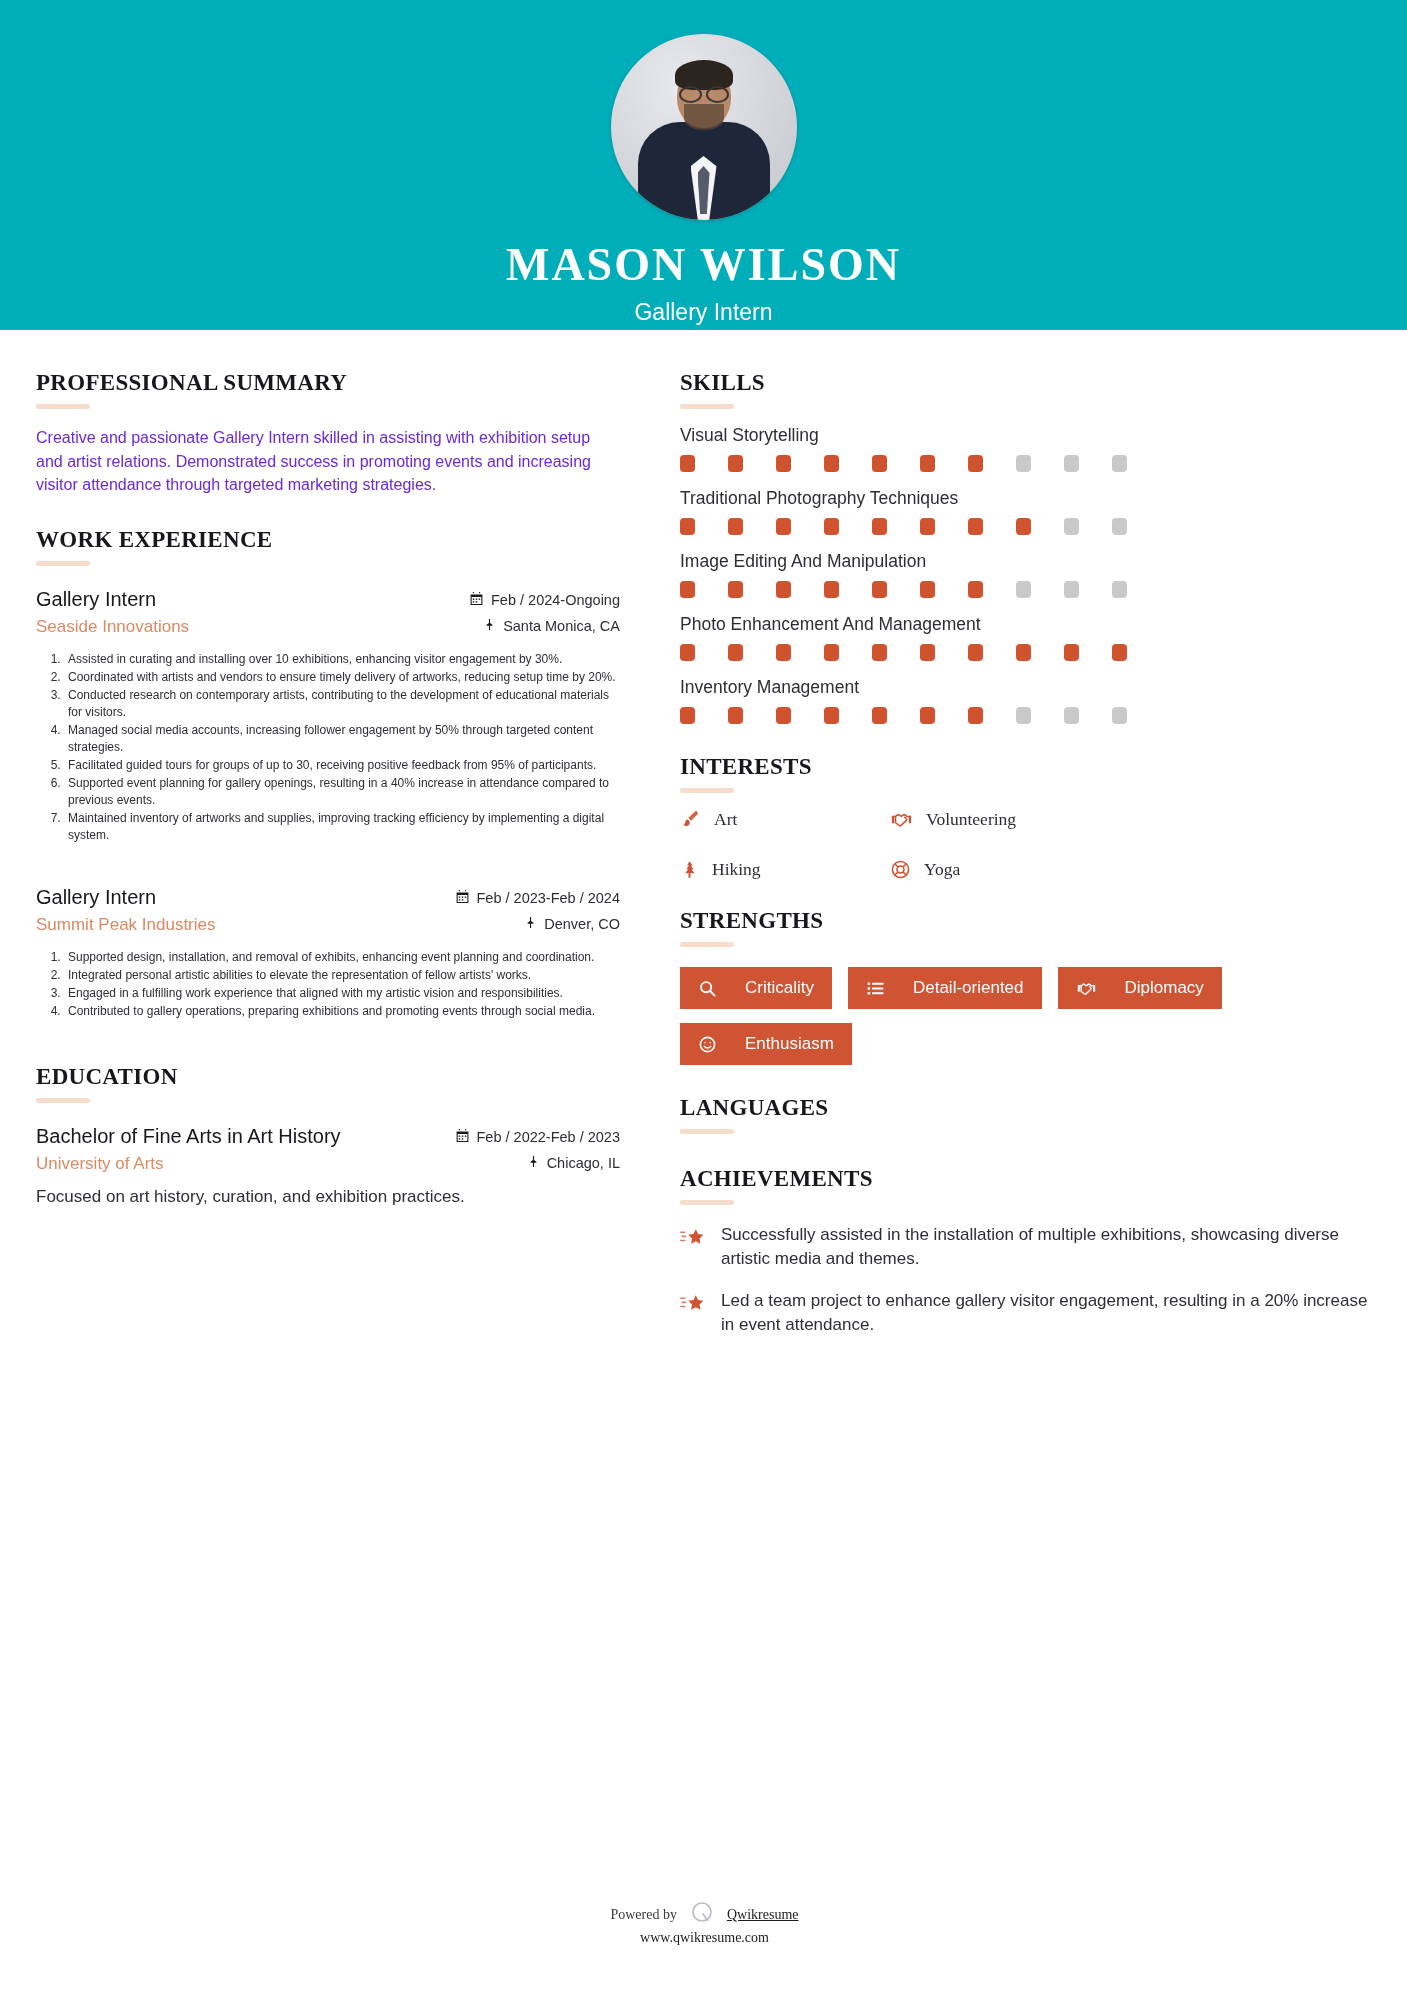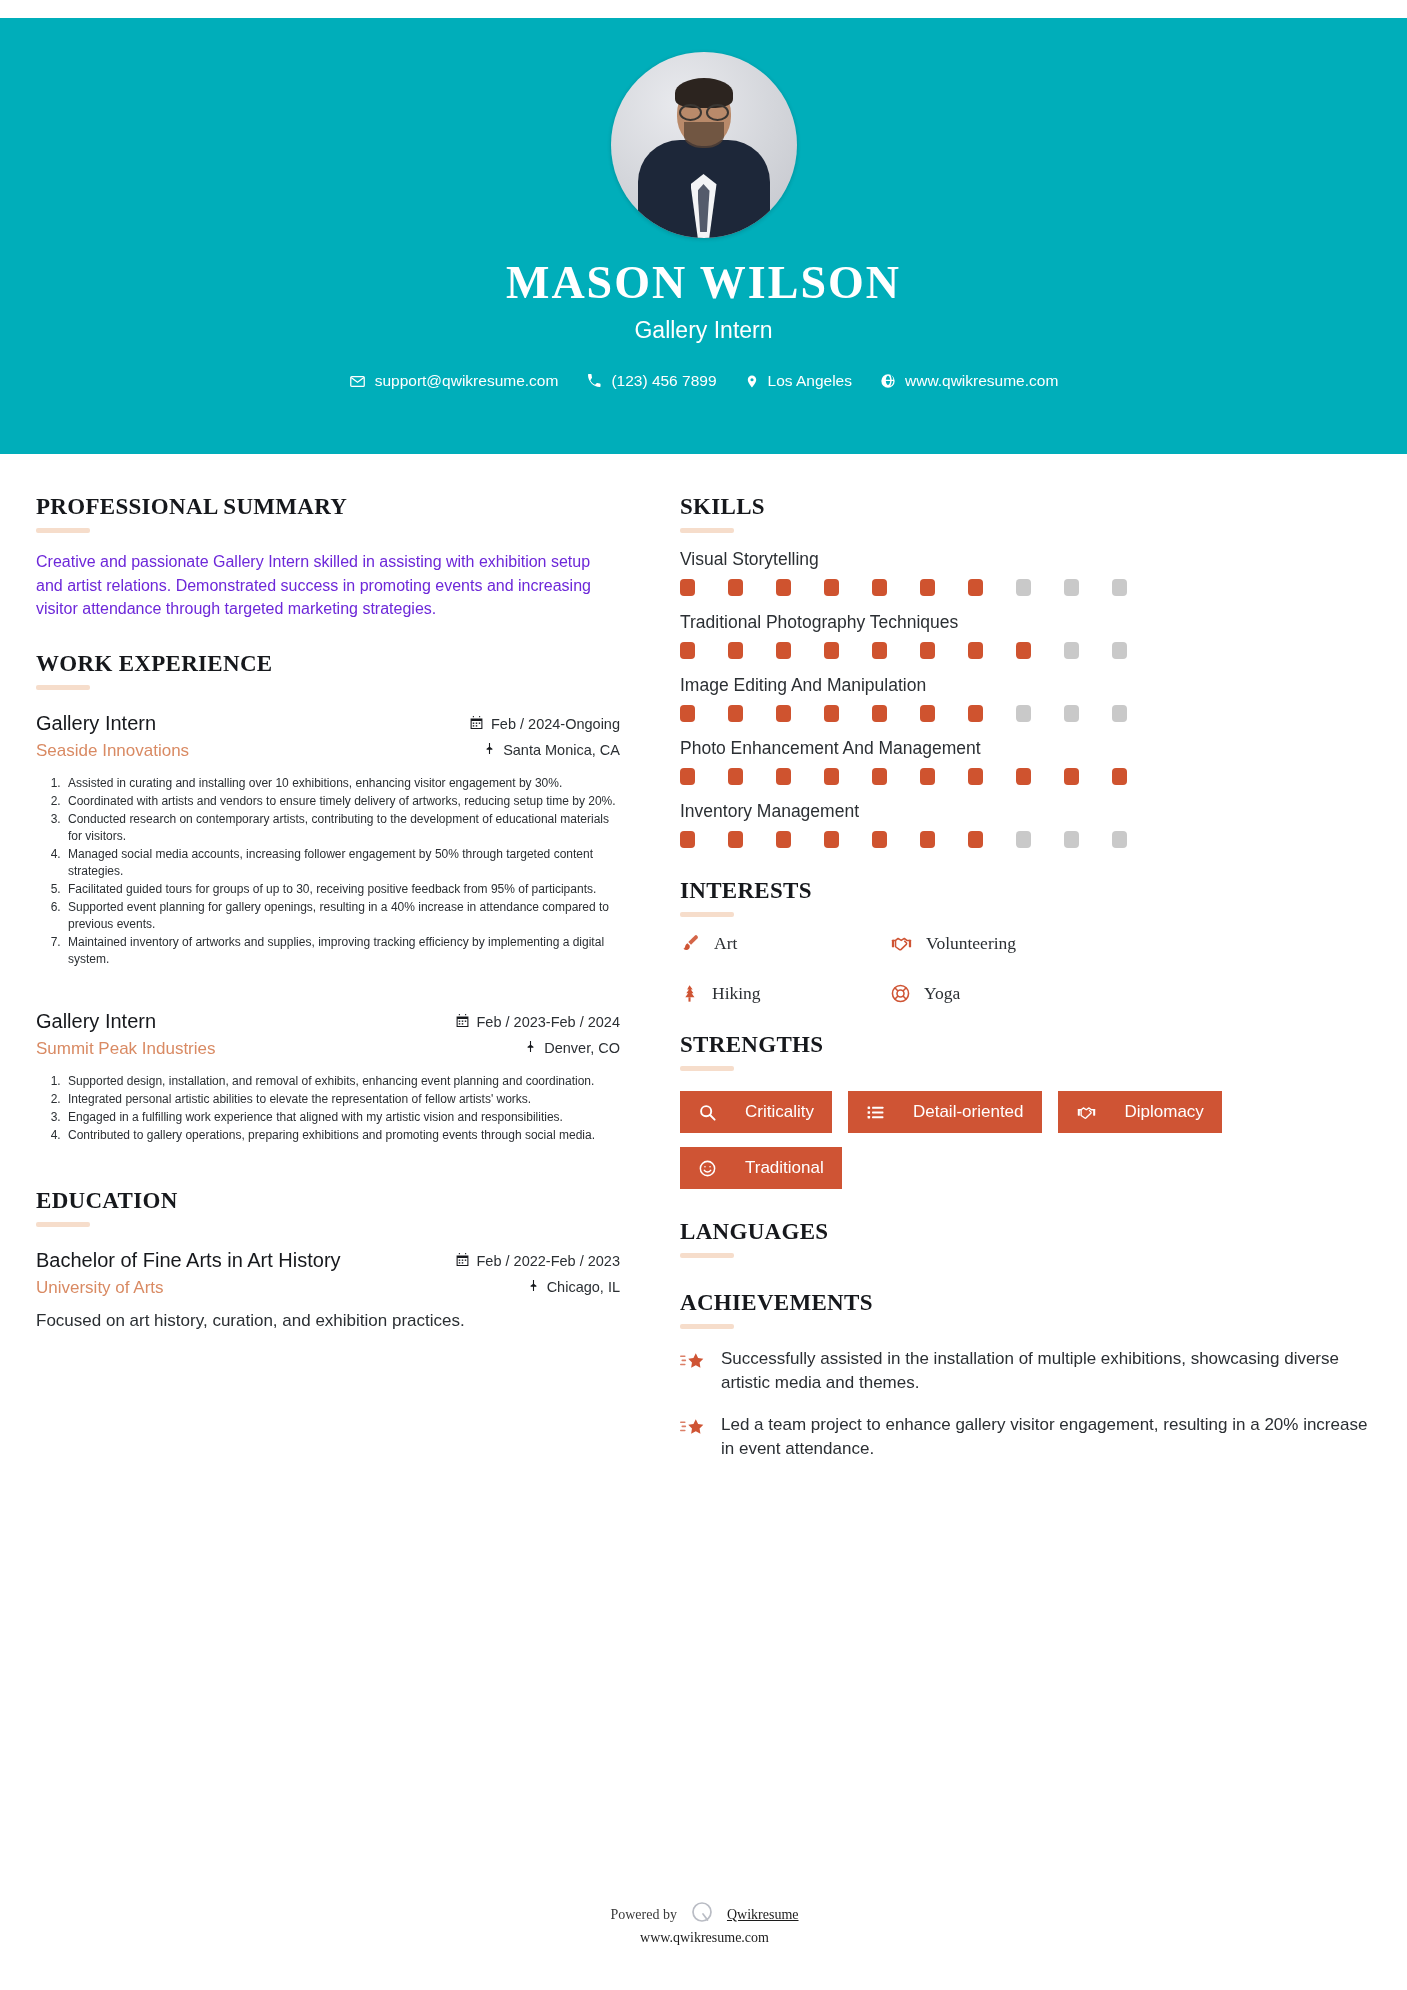--- a/index.html
+++ b/index.html
@@ -8,25 +8,24 @@
     width: 1407px;
     background: #ffffff;
     font-family: "Liberation Sans", sans-serif;
     -webkit-font-smoothing: antialiased;
   }
   body { width: 1407px; min-height: 1990px; position: relative; }
 
   
   .header {
     background: #00aeba;
-    height: 436px;
+    height: 330px;
     text-align: center;
     padding-top: 34px;
     position: relative;
-    margin-top: 18px;
   }
   .avatar {
     width: 186px; height: 186px;
     border-radius: 50%;
     margin: 0 auto;
     overflow: hidden;
     position: relative;
     background: radial-gradient(circle at 38% 28%, #e9eaee 0%, #d3d5da 55%, #c2c4cb 100%);
     box-shadow: 0 1px 4px rgba(0,0,0,.18);
   }
@@ -558,21 +557,21 @@
           </div>
           <div class="chip">
             <span>
               <svg width="19" height="19" viewBox="0 0 24 24" fill="none" stroke="#ffffff" stroke-width="1.9">
                 <circle cx="12" cy="12" r="9"></circle>
                 <circle cx="8.8" cy="9.8" r="1" fill="#ffffff" stroke="none"></circle>
                 <circle cx="15.2" cy="9.8" r="1" fill="#ffffff" stroke="none"></circle>
                 <path d="M8 14.4c1 1.3 2.4 2 4 2s3-.7 4-2" stroke-linecap="round"></path>
               </svg>
             </span>
-            <span>Traditional</span>
+            <span>Enthusiasm</span>
           </div>
         </div>
     </div>
 
     <div class="sec" style="margin-top:30px;">
       <div class="sec-title">LANGUAGES</div>
       <div class="sec-rule"></div>
     </div>
 
     <div class="sec" style="margin-top:32px;">

